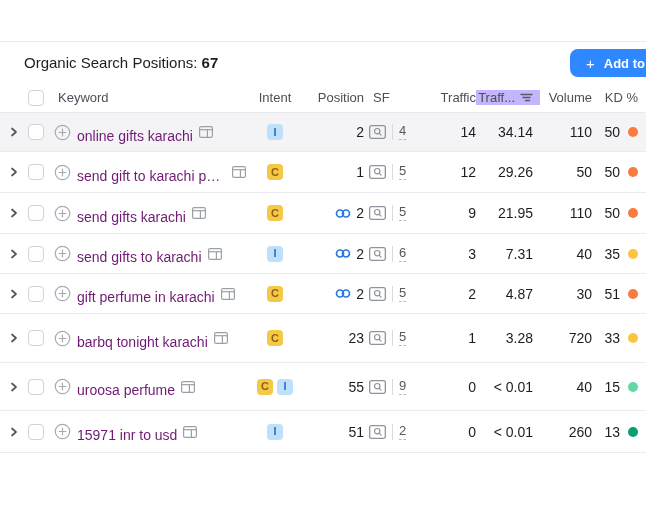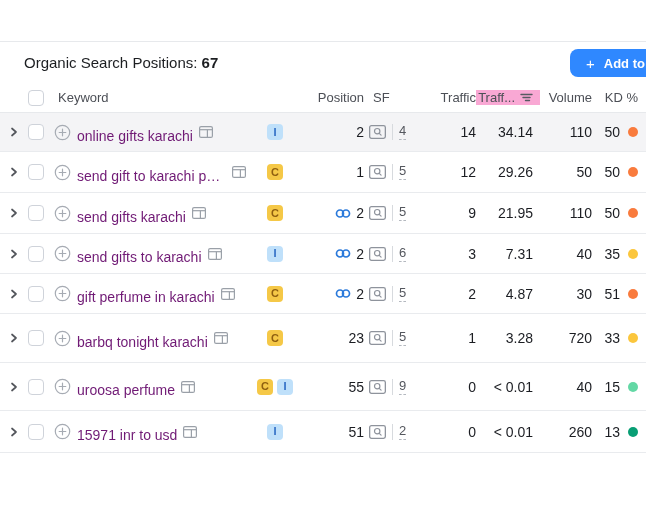--- a/index.html
+++ b/index.html
@@ -24,21 +24,21 @@
   .col-expand  { width: 28px; justify-content: center; }
   .col-check   { width: 26px; justify-content: flex-start; }
   .col-keyword { flex: 1; gap: 6px; min-width: 0; }
   .col-intent  { width: 58px; justify-content: center; gap: 4px; }
   .col-position{ width: 60px; justify-content: flex-end; gap: 5px; }
   .col-sf      { width: 48px; padding-left: 5px; }
   .col-traffic { width: 64px; justify-content: flex-end; }
   .col-tcost   { width: 64px; justify-content: flex-end; padding-right: 7px; }
   .col-volume  { width: 52px; justify-content: flex-end; }
   .col-kd      { width: 54px; justify-content: flex-end; gap: 8px; padding-right: 8px; }
-  .th-sorted   { background: #f9a8d4; gap: 5px; }
+  .th-sorted   { background: #c4b5fd; gap: 5px; }
   .sort-icon   { display: inline-flex; }
 
   .checkbox { width: 16px; height: 16px; border: 1px solid #cfd3da; border-radius: 4px;
     background: #fff; display: inline-block; }
 
   .trow { display: flex; align-items: center; border-bottom: 1px solid #e9ebee;
     font-size: 14px; background: #fff; }
   .trow.hl { background: #f4f4f6; }
 
   .kw-link { color: #701a75; font-size: 14px; white-space: nowrap; overflow: hidden;
@@ -74,20 +74,23 @@
   </div>
 
   <div class="thead">
     <div class="cell col-expand"></div>
     <div class="cell col-check">
       <span class="checkbox"></span>
     </div>
     <div class="cell col-keyword" style="padding-left:4px;">
         <span>Keyword</span>
       </div>
+    <div class="cell col-intent">
+      <span>Intent</span>
+      </div>
     <div class="cell col-position">
       <span>Position</span>
       </div>
     <div class="cell col-sf" style="padding-left:9px;">
       <span>SF</span>
       </div>
     <div class="cell col-traffic">
       <span>Traffic</span>
       </div>
     <div class="cell col-tcost th-sorted">

